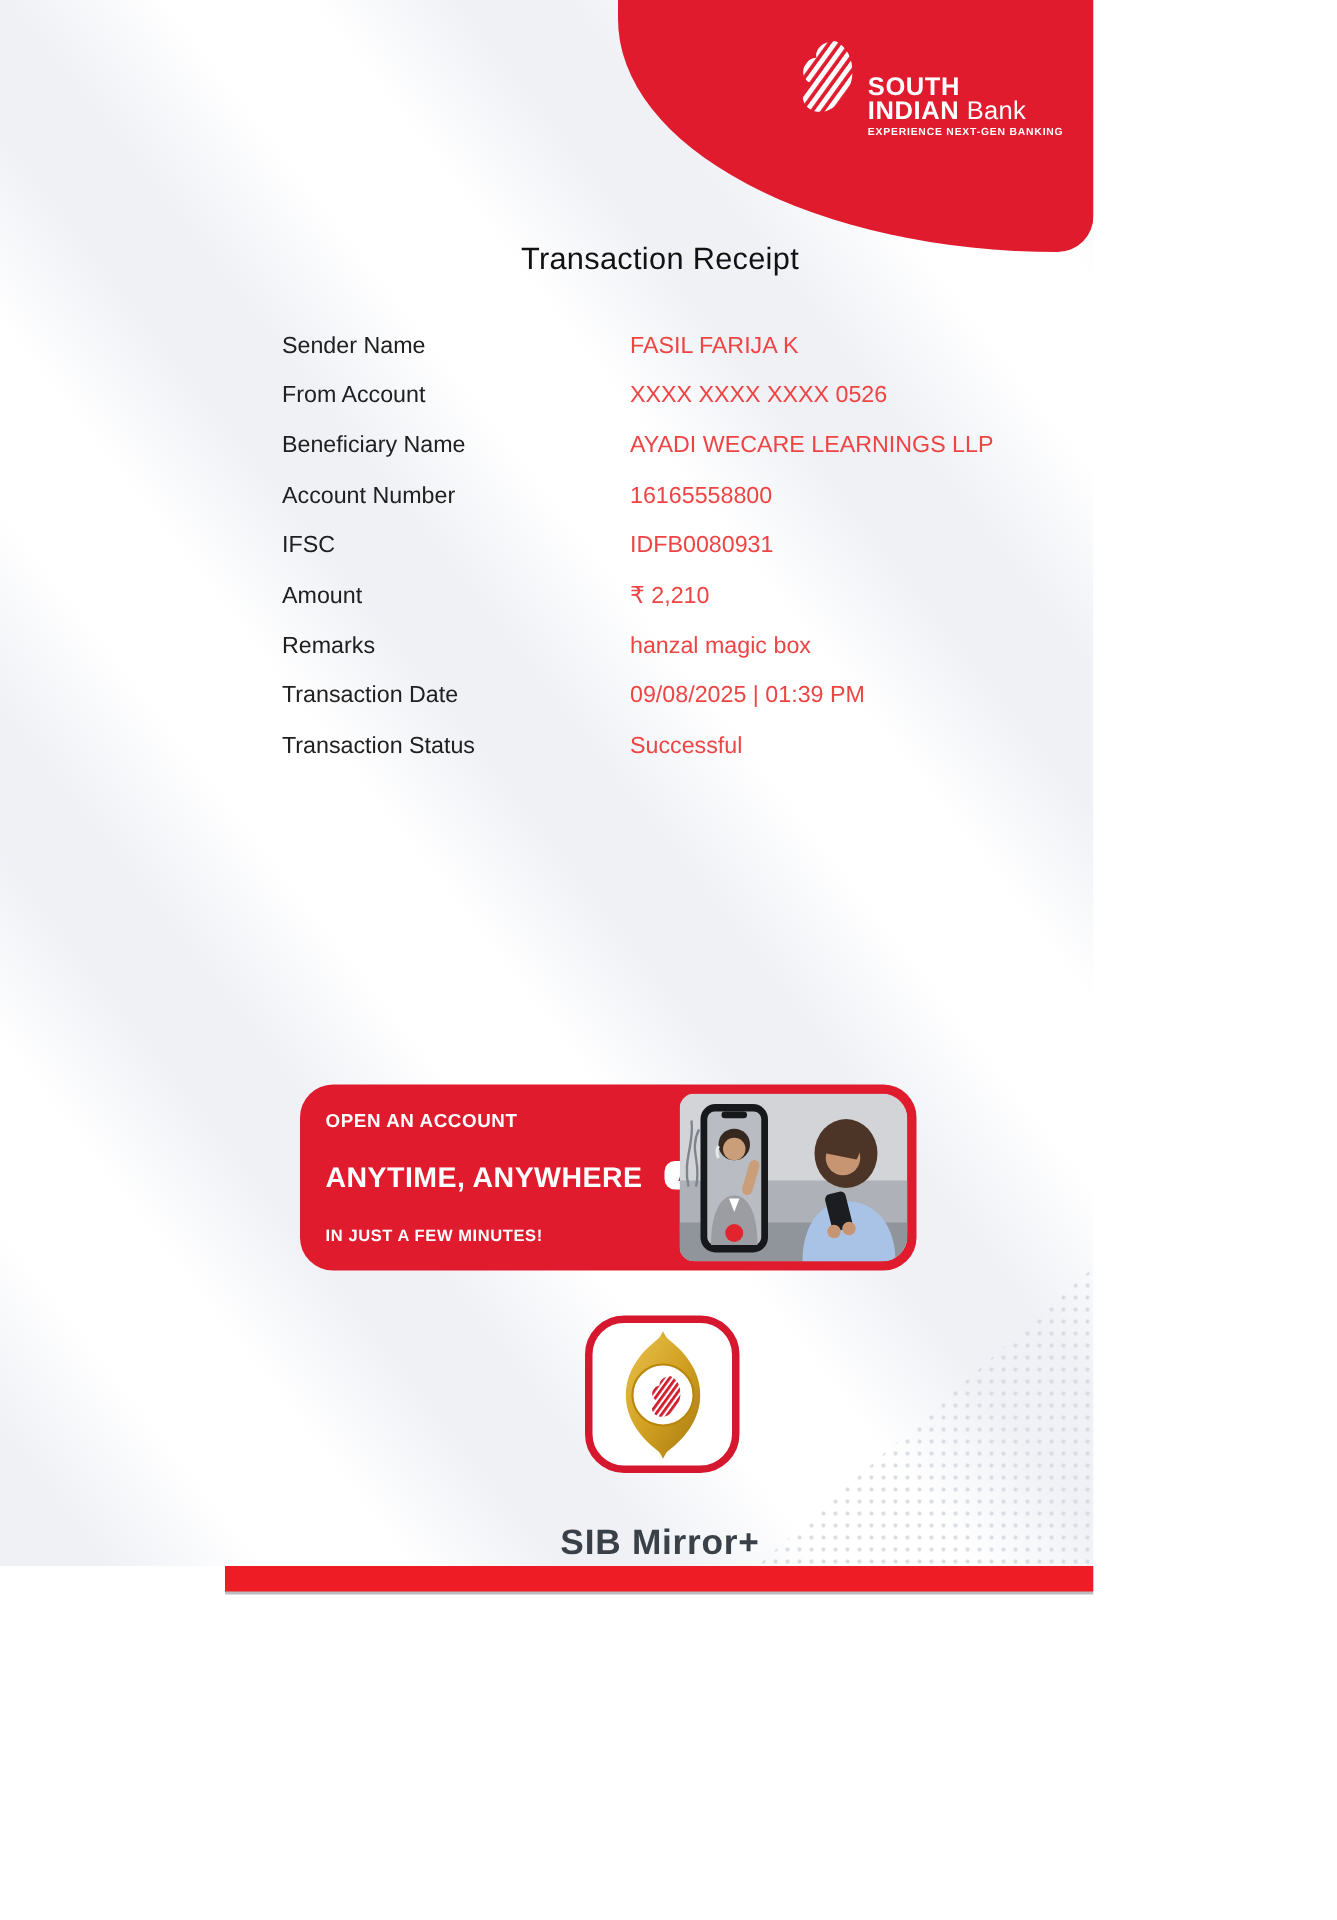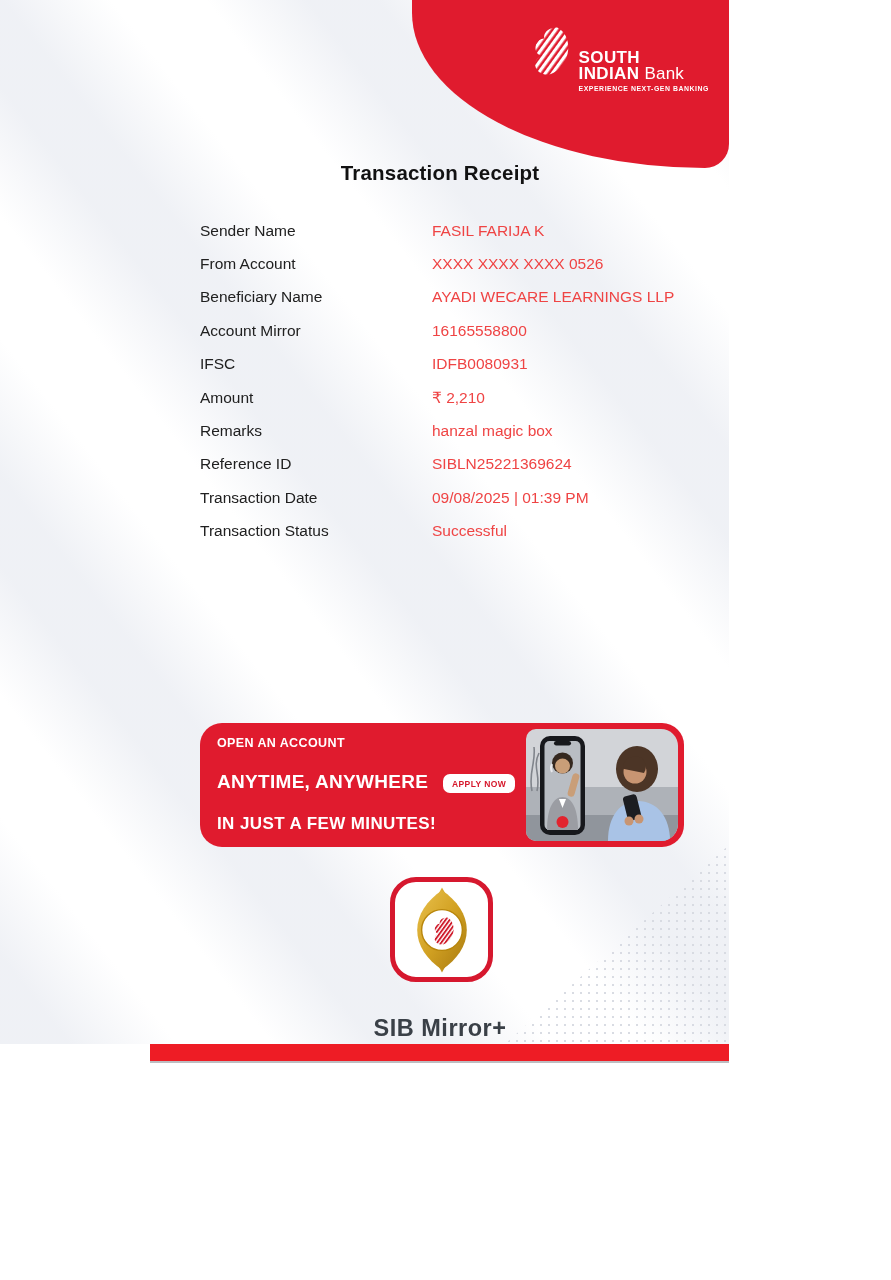--- a/index.html
+++ b/index.html
@@ -30,38 +30,38 @@
   .logo-text { margin-top:31px; }
   .logo-text .l1, .logo-text .l2 { color:#fff; font-size:17px; font-weight:800;
     letter-spacing:.4px; line-height:15.5px; white-space:nowrap; }
   .logo-text .l2 { display:flex; align-items:flex-end; gap:5px; }
   .logo-text .bank { font-weight:400; letter-spacing:.2px; }
   .logo-text .tag { color:#fff; font-size:6.9px; font-weight:700;
     letter-spacing:.55px; margin-top:4px; white-space:nowrap; }
 
   .title-wrap { position:absolute; left:150px; top:161px; width:580px;
     text-align:center; }
-  .title-wrap .title { font-size:20.5px; font-weight:700; color:#121212;
+  .title-wrap .title { font-size:20.5px; font-weight:400; color:#121212;
     letter-spacing:.2px; }
 
   
-  .rows { position:absolute; left:200px; top:214px; width:500px; }
+  .rows { position:absolute; left:188px; top:214px; width:500px; }
   .row { display:flex; height:33.4px; align-items:center; }
   .row .lbl { width:232px; font-size:15.5px; color:#202020; }
   .row .val { font-size:15.5px; color:#ef4444; white-space:nowrap; }
 
   
-  .promo { position:absolute; left:200px; top:723px; width:484px; height:124px;
+  .promo { position:absolute; left:200px; top:723px; width:411px; height:124px;
     background:#e01b2e; border-radius:22px; cursor:pointer; }
   .promo-text { position:absolute; left:17px; top:50%; transform:translateY(-50%);
     color:#fff; }
   .promo-text .p1 { font-size:12.5px; font-weight:700; letter-spacing:.4px; }
   .promo-text .p2 { font-size:19px; font-weight:800; letter-spacing:.3px;
     margin:21px 0; white-space:nowrap; }
-  .promo-text .p3 { font-size:17px; font-weight:700; letter-spacing:.4px; }
+  .promo-text .p3 { font-size:11px; font-weight:700; letter-spacing:.4px; }
   .apply { position:absolute; left:243px; top:51px; background:#ffffff;
     border-radius:7px; padding:5px 9px 4px; font-size:8.5px; font-weight:700;
     color:#d6182b; letter-spacing:.4px; cursor:pointer; }
   .promo-photo { position:absolute; right:6px; top:6px; width:152px; height:112px;
     border-radius:10px 17px 17px 10px; overflow:hidden; }
 
   
   .app-icon { position:absolute; left:390px; top:877px; width:103px; height:105px;
     background:#ffffff; border:5px solid #d6182e; border-radius:26px;
     display:flex; align-items:center; justify-content:center; cursor:pointer; }
@@ -115,38 +115,34 @@
     </div>
     <div class="row">
       <div class="lbl">From Account</div>
       <div class="val">XXXX XXXX XXXX 0526</div>
     </div>
     <div class="row">
       <div class="lbl">Beneficiary Name</div>
       <div class="val">AYADI WECARE LEARNINGS LLP</div>
     </div>
     <div class="row">
-      <div class="lbl">Account Mirror</div>
+      <div class="lbl">Account Number</div>
       <div class="val">16165558800</div>
     </div>
     <div class="row">
       <div class="lbl">IFSC</div>
       <div class="val">IDFB0080931</div>
     </div>
     <div class="row">
       <div class="lbl">Amount</div>
       <div class="val">₹ 2,210</div>
     </div>
     <div class="row">
       <div class="lbl">Remarks</div>
       <div class="val">hanzal magic box</div>
-    </div>
-    <div class="row">
-      <div class="lbl">Reference ID</div>
-      <div class="val">SIBLN25221369624</div>
     </div>
     <div class="row">
       <div class="lbl">Transaction Date</div>
       <div class="val">09/08/2025 | 01:39 PM</div>
     </div>
     <div class="row">
       <div class="lbl">Transaction Status</div>
       <div class="val">Successful</div>
     </div>
   </div>

